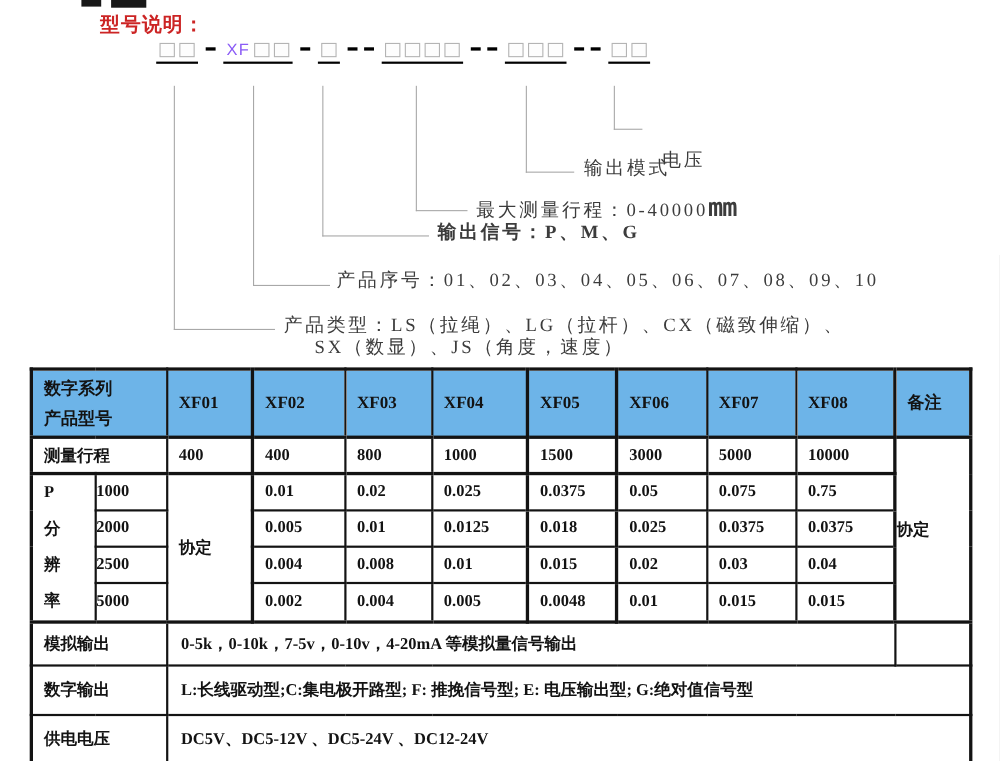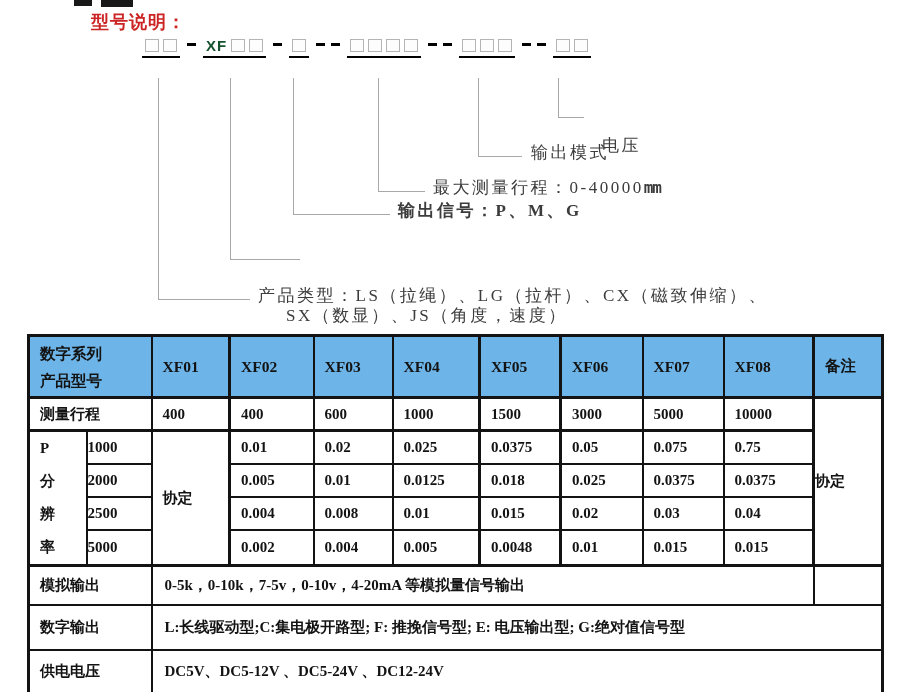--- a/index.html
+++ b/index.html
@@ -25,38 +25,38 @@
   }
   .fgroup {
     display:flex; align-items:center; gap:4px;
     border-bottom:2.5px solid #000;
     padding:0 3px 4px 3px;
   }
   .fbox {
     width:14px; height:13px; border:1.5px solid #b4b4b4; background:#fdfdfd;
   }
   .fprefix {
-    font-family:"Liberation Sans", sans-serif; font-weight:bold;
-    font-size:15px; color:#14532d; letter-spacing:1px; line-height:13px;
+    font-family:"Liberation Sans", sans-serif; font-weight:normal;
+    font-size:15px; color:#8b5cf6; letter-spacing:1px; line-height:13px;
   }
   .fsep { display:flex; gap:6px; margin:0 7px 12px 7px; }
   .fdash { width:9px; height:3px; background:#000; }
 
   
   .elbow {
     position:absolute;
     border-left:1.5px solid #a8a8a8; border-bottom:1.5px solid #a8a8a8;
   }
   .clabel {
     position:absolute; font-family:"Liberation Serif", serif;
     font-size:17px; color:#3c3c3c; letter-spacing:2.5px; white-space:nowrap;
   }
   .mm {
     font-family:"DejaVu Sans Mono", monospace; font-weight:bold;
-    letter-spacing:-1px; font-size:16px;
+    letter-spacing:-1px; font-size:23px;
   }
 
   
   .spec-table {
     position:absolute; left:27px; top:334px;
     border-collapse:collapse; table-layout:fixed; width:854px;
     font-family:"Liberation Serif", serif; font-weight:bold;
     font-size:15px; color:#131313; background:#fff;
     border:3px solid #131313;
   }
@@ -135,20 +135,21 @@
   <div class="elbow" style="left:230px;top:78px;width:70px;height:182px;"></div>
   <div class="elbow" style="left:293px;top:78px;width:97px;height:137px;"></div>
   <div class="elbow" style="left:378px;top:78px;width:47px;height:114px;"></div>
   <div class="elbow" style="left:478px;top:78px;width:44px;height:79px;"></div>
   <div class="elbow" style="left:558px;top:78px;width:26px;height:40px;"></div>
 
   <div class="clabel" style="left:602px;top:102px;margin-top:32px;">电压</div>
   <div class="clabel" style="left:531px;top:141px;">输出模式</div>
   <div class="clabel" style="left:433px;top:176px;"><span>最大测量行程：0-40000</span><span class="mm">mm</span></div>
   <div class="clabel" style="left:398px;top:199px;font-weight:bold;">输出信号：P、M、G</div>
+  <div class="clabel" style="left:306px;top:243px;">产品序号：01、02、03、04、05、06、07、08、09、10</div>
   <div class="clabel" style="left:286px;top:304px;">SX（数显）、JS（角度，速度）</div>
   <div class="clabel" style="left:258px;top:284px;">产品类型：LS（拉绳）、LG（拉杆）、CX（磁致伸缩）、</div>
 
   <table class="spec-table">
     <colgroup>
       <col style="width:58px">
         <col style="width:65px">
         <col style="width:78px">
       <col style="width:84px">
         <col style="width:79px">
@@ -172,21 +173,21 @@
       <th class="th-models br3 bb3">XF05</th>
       <th class="th-models bb3">XF06</th>
       <th class="th-models bb3">XF07</th>
       <th class="th-models br3 bb3">XF08</th>
       <th class="th-models bb3">备注</th>
     </tr>
     <tr style="height:33px">
       <td colspan="2" class="bb3">测量行程</td>
       <td class="br3 bb3">400</td>
       <td class="bb3">400</td>
-      <td class="bb3">600</td>
+      <td class="bb3">800</td>
       <td class="br3 bb3">1000</td>
       <td class="br3 bb3">1500</td>
       <td class="bb3">3000</td>
       <td class="bb3">5000</td>
       <td class="br3 bb3">10000</td>
       <td rowspan="5" class="cen merged-v bb3">协定</td>
     </tr>
     <tr style="height:33px">
       <td rowspan="4" class="rescell bb3">
         <div>P</div>

